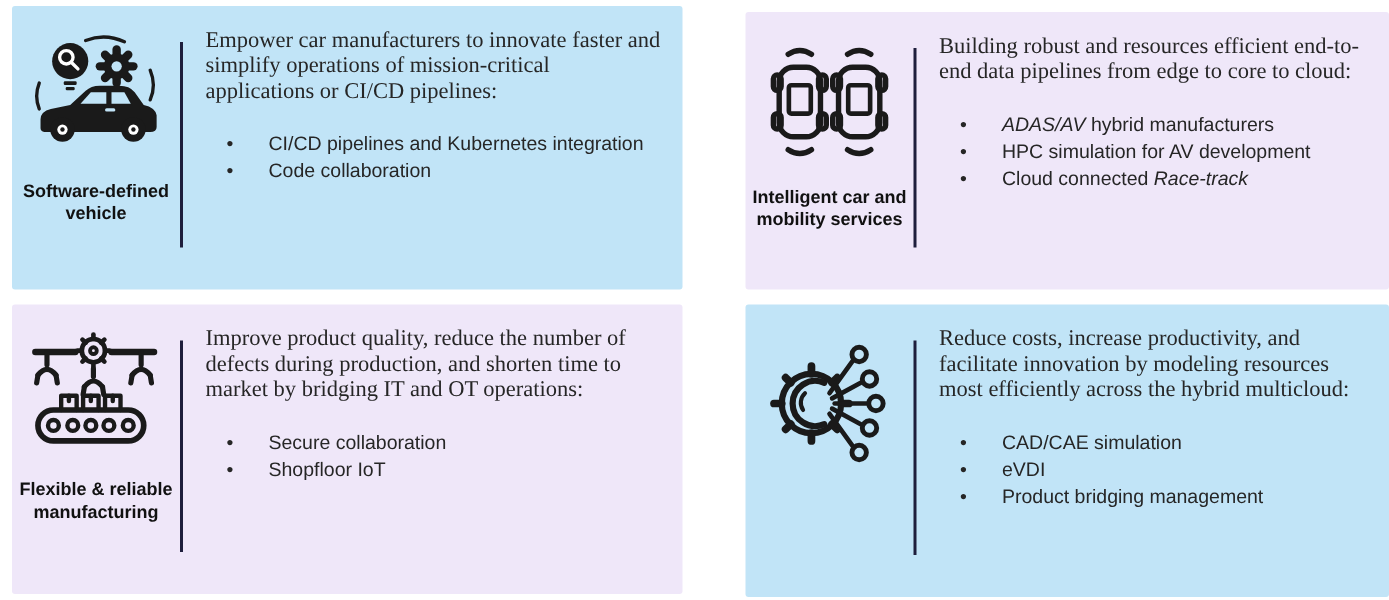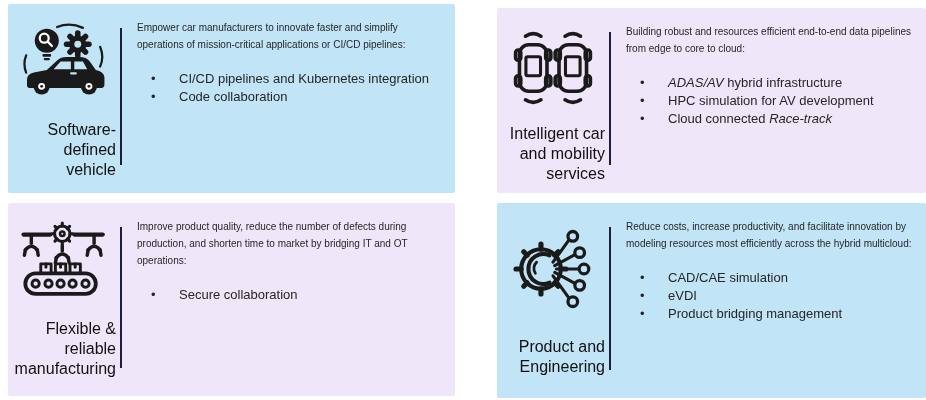--- a/index.html
+++ b/index.html
@@ -30,45 +30,46 @@
     display:flex;
     flex-direction:column;
     align-items:center;
     justify-content:flex-start;
     padding-top:16px;
   }
   .icon-wrap { width:86px; height:88px; display:flex; align-items:center; justify-content:center; }
   .icon-wrap svg { width:86px; height:86px; }
   .card-label {
     margin-top:12px;
-    font-size:16px;
-    font-weight:normal;
+    font-size:12px;
+    font-weight:bold;
     line-height:1.25;
-    text-align:right;
+    text-align:center;
     color:#111111;
     padding:0 4px;
   }
   .card-br .icon-col { padding-top:22px; }
   .card-br .card-label { margin-top:24px; }
 
   .divider {
     width:2px;
     flex:0 0 2px;
     background:#1E1E3C;
     margin:24px 0 28px 0;
   }
 
   .content-col {
     flex:1 1 auto;
     padding:15px 14px 0 15px;
   }
   .intro {
     margin:0;
-    font-size:10px;
+    font-size:15px;
     line-height:17px;
+    font-family:Liberation Serif, serif;
   }
   .bullets {
     list-style:none;
     margin:17px 0 0 0;
     padding:0;
     font-size:13px;
     line-height:18px;
   }
   .bullets li {
     position:relative;
@@ -168,21 +169,21 @@
             </g>
           </g>
         </svg>
       </div>
       <div class="card-label">Intelligent car and mobility services</div>
     </div>
     <div class="divider"></div>
     <div class="content-col">
       <p class="intro">Building robust and resources efficient end-to-end data pipelines from edge to core to cloud:</p>
       <ul class="bullets">
-          <li><em>ADAS/AV</em><span> hybrid infrastructure</span></li>
+          <li><em>ADAS/AV</em><span> hybrid manufacturers</span></li>
           <li><span>HPC simulation for AV development</span></li>
           <li><span>Cloud connected </span><em>Race-track</em></li>
         </ul>
     </div>
   </div>
 
   <div class="card lavender card-bl">
     <div class="icon-col">
       <div class="icon-wrap">
         <svg viewBox="0 0 100 100" aria-hidden="true">
@@ -237,20 +238,21 @@
           </g>
         </svg>
       </div>
       <div class="card-label">Flexible &amp; reliable manufacturing</div>
     </div>
     <div class="divider"></div>
     <div class="content-col">
       <p class="intro">Improve product quality, reduce the number of defects during production, and shorten time to market  by bridging IT and OT operations:</p>
       <ul class="bullets">
           <li><span>Secure collaboration</span></li>
+          <li><span>Shopfloor IoT</span></li>
         </ul>
     </div>
   </div>
 
   <div class="card blue card-br">
     <div class="icon-col">
       <div class="icon-wrap">
         <svg viewBox="0 0 100 100" aria-hidden="true">
           <g class="icon-stroke" stroke-width="4.4">
 
@@ -280,21 +282,20 @@
             <g stroke-width="3.8" fill="#C1E4F7">
               <circle cx="73" cy="12" r="5.6"></circle>
               <circle cx="81" cy="31" r="5.6"></circle>
               <circle cx="86" cy="50" r="5.6"></circle>
               <circle cx="81" cy="69" r="5.6"></circle>
               <circle cx="73" cy="88" r="5.6"></circle>
             </g>
           </g>
         </svg>
       </div>
-      <div class="card-label">Product and Engineering</div>
     </div>
     <div class="divider"></div>
     <div class="content-col">
       <p class="intro">Reduce costs, increase productivity, and facilitate innovation by modeling resources most efficiently across the hybrid multicloud:</p>
       <ul class="bullets">
           <li><span>CAD/CAE simulation</span></li>
           <li><span>eVDI</span></li>
           <li><span>Product bridging management</span></li>
         </ul>
     </div>

